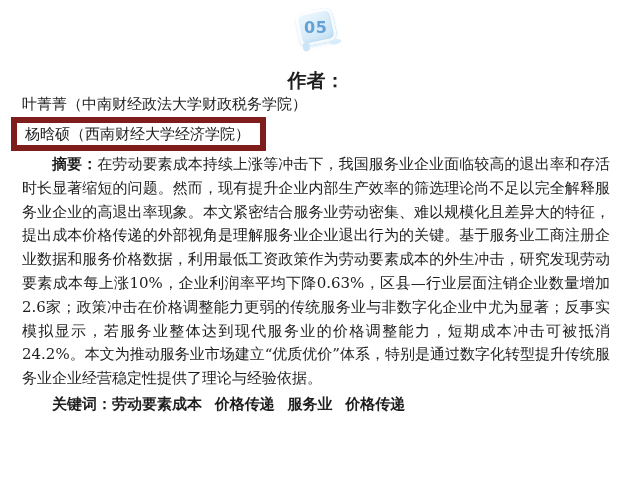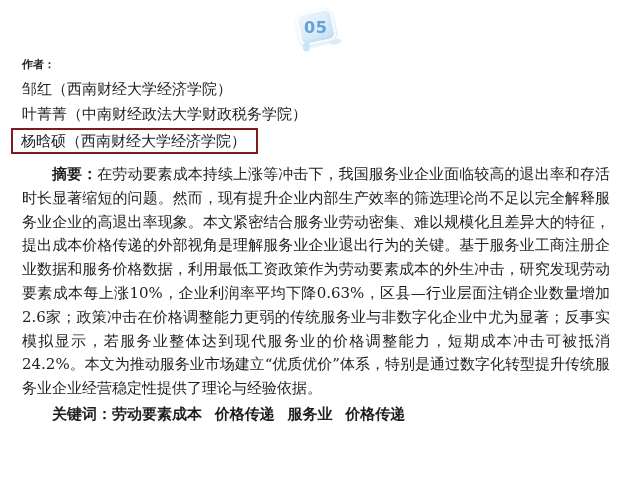--- a/index.html
+++ b/index.html
@@ -72,37 +72,38 @@
   .title {
     font-size: 16.5px;
     font-weight: bold;
     text-align: center;
     margin: 9px 0 7px 0;
     letter-spacing: 0.2px;
     line-height: 22px;
   }
   
   .authors-label {
-    font-size: 11px;
+    font-size: 19px;
     font-weight: bold;
     line-height: 24px;
-    margin-top: 0;
+    margin-top: 15px;
+    text-align: center;
   }
   .author-line {
     font-size: 15px;
     line-height: 25px;
     height: 25px;
   }
   .author-line.boxed {
     height: 29px;
     line-height: 29px;
   }
   .highlight-box {
     display: inline-block;
-    border: 2px solid #7f1d1d;
+    border: 6px solid #7f1d1d;
     padding: 0 10px 0 8px;
     margin-left: -11px;
     line-height: 22px;
   }
   
   .abstract {
     margin: 7px 0 0 0;
     font-size: 15px;
     line-height: 23.8px;
     text-align: justify;
@@ -129,23 +130,20 @@
   <div class="badge-wrap">
     <div class="badge-cube">
       <span class="badge-num">05</span>
     </div>
   </div>
 
 
   <div class="authors-label">作者：</div>
 
   <div class="author-line">
-    <span>邹红（西南财经大学经济学院）</span>
-  </div>
-  <div class="author-line">
     <span>叶菁菁（中南财经政法大学财政税务学院）</span>
   </div>
   <div class="author-line boxed">
     <span class="highlight-box"><span>杨晗硕（西南财经大学经济学院）</span></span>
   </div>
 
   <p class="abstract"><span class="bold">摘要：</span><span>在劳动要素成本持续上涨等冲击下，我国服务业企业面临较高的退出率和存活时长显著缩短的问题。然而，现有提升企业内部生产效率的筛选理论尚不足以完全解释服务业企业的高退出率现象。本文紧密结合服务业劳动密集、难以规模化且差异大的特征，提出成本价格传递的外部视角是理解服务业企业退出行为的关键。基于服务业工商注册企业数据和服务价格数据，利用最低工资政策作为劳动要素成本的外生冲击，研究发现劳动要素成本每上涨10%，企业利润率平均下降0.63%，区县—行业层面注销企业数量增加2.6家；政策冲击在价格调整能力更弱的传统服务业与非数字化企业中尤为显著；反事实模拟显示，若服务业整体达到现代服务业的价格调整能力，短期成本冲击可被抵消24.2%。本文为推动服务业市场建立“优质优价”体系，特别是通过数字化转型提升传统服务业企业经营稳定性提供了理论与经验依据。</span></p>
 
   <p class="keywords"><span class="bold">关键词：</span><span class="kw">劳动要素成本</span><span class="kw">价格传递</span><span class="kw">服务业</span><span class="kw">价格传递</span></p>
 

